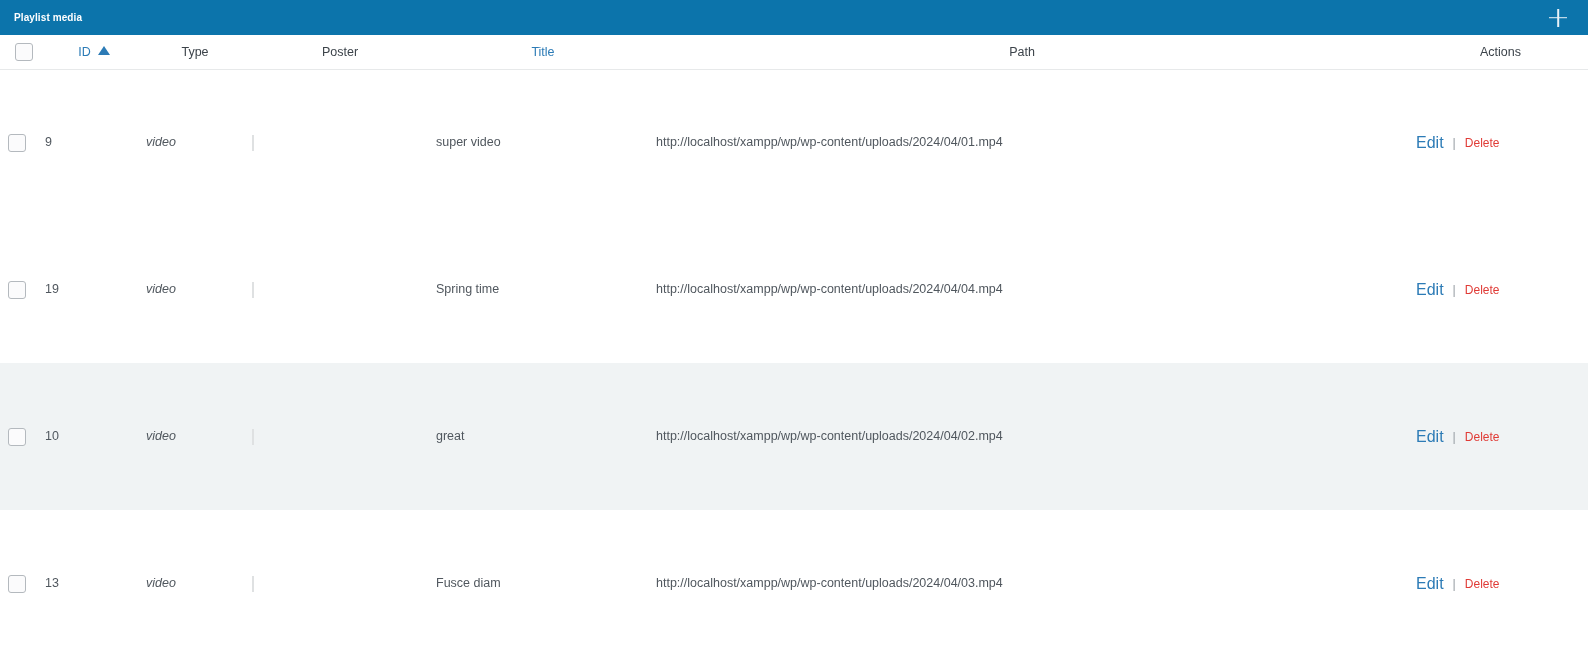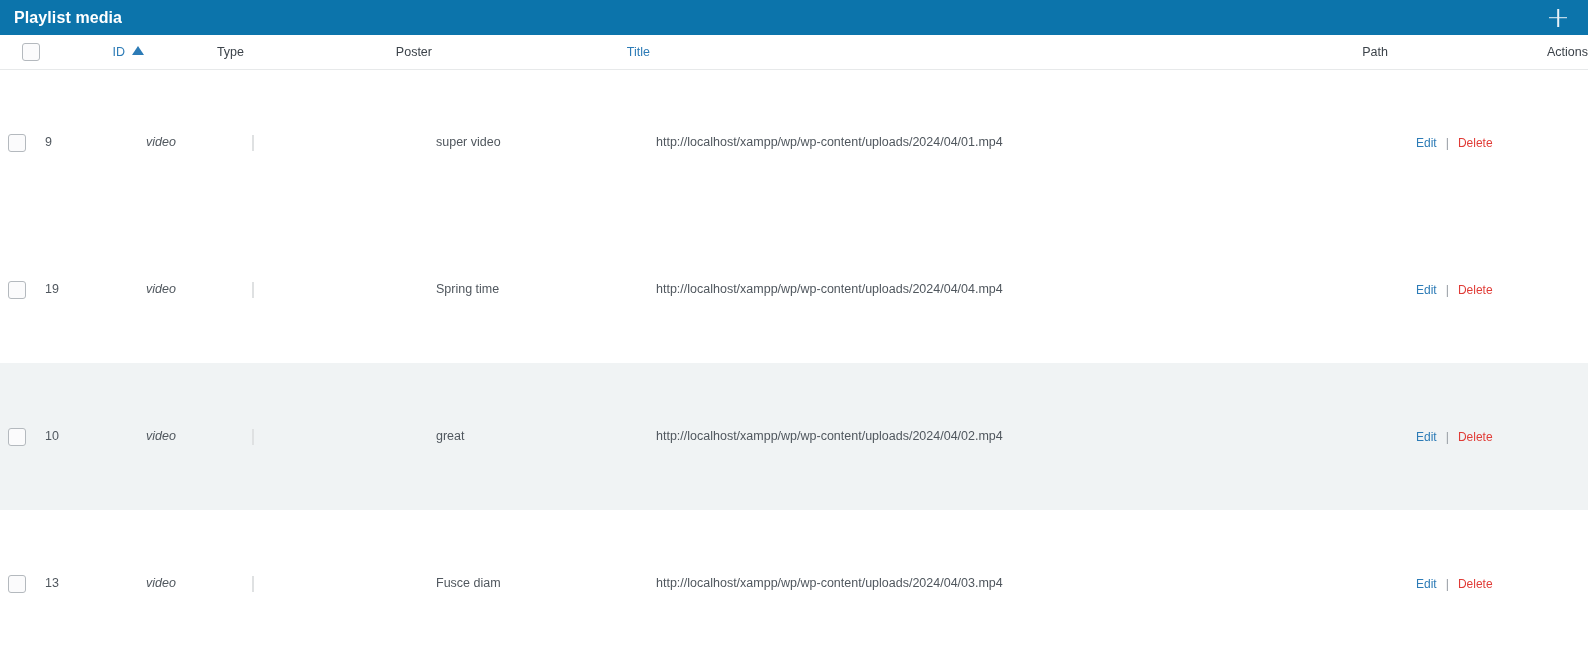--- a/index.html
+++ b/index.html
@@ -26,21 +26,21 @@
     height: 35px;
     background: #0c74ab;
     display: flex;
     align-items: center;
     justify-content: space-between;
     padding: 0 17px 0 14px;
     position: relative;
   }
   .titlebar-title {
     color: #ffffff;
-    font-size: 16px;
+    font-size: 10px;
     font-weight: bold;
     letter-spacing: 0.1px;
     line-height: 1;
   }
   .add-btn {
     width: 26px;
     height: 26px;
     position: relative;
     cursor: pointer;
     display: block;
@@ -75,21 +75,21 @@
   col.c-poster{ width: 188px; }
   col.c-title { width: 218px; }
   col.c-path  { width: 738px; }
   col.c-act   { width: 200px; }
 
   thead th {
     height: 34px;
     font-size: 12.5px;
     font-weight: normal;
     color: #3c434a;
-    text-align: right;
+    text-align: center;
     vertical-align: middle;
     border-bottom: 1px solid #e7e9ea;
     padding: 0;
     background: #ffffff;
     white-space: nowrap;
   }
   thead th.th-check  { padding-left: 8px; }
   thead th.th-id     { padding-left: 4px; }
   thead th.th-type   { padding-left: 2px; }
   thead th.th-poster { padding-left: 4px; }
@@ -260,21 +260,21 @@
   .actions {
     display: inline-flex;
     align-items: center;
     gap: 9px;
     padding-left: 28px;
     white-space: nowrap;
   }
   .link-edit {
     color: #2c7bb6;
     text-decoration: none;
-    font-size: 12px;
+    font-size: 16px;
     cursor: pointer;
   }
   .link-delete {
     color: #e03b36;
     text-decoration: none;
     font-size: 12px;
     cursor: pointer;
   }
   .sep { color: #9aa0a6; font-size: 12.5px; }
 

